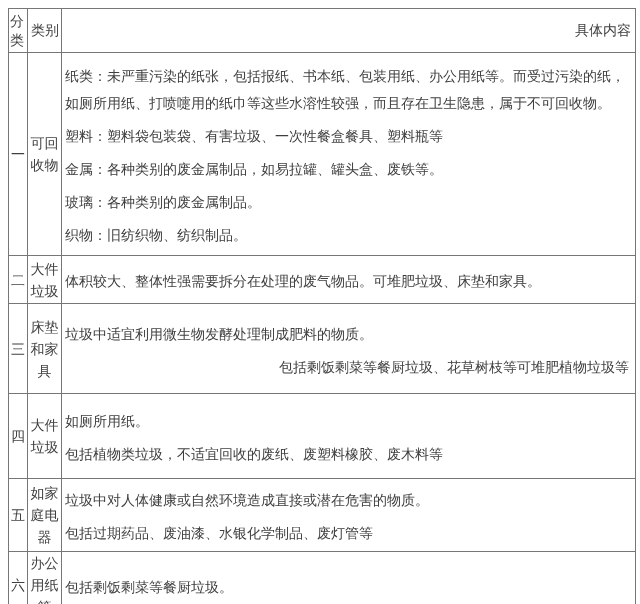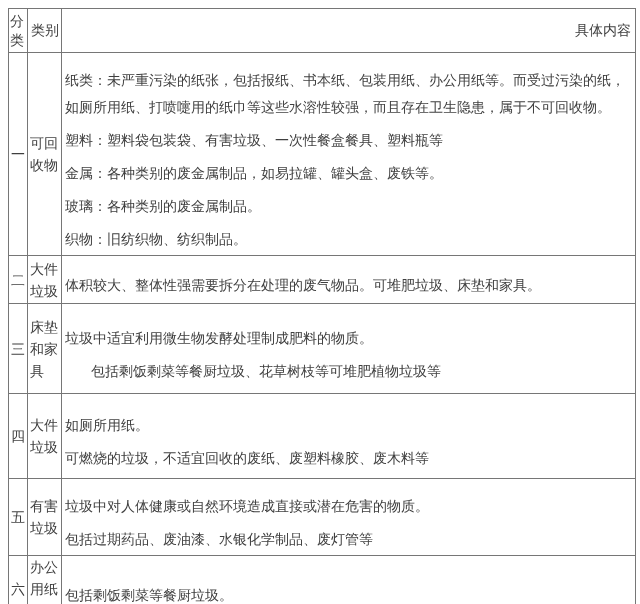--- a/index.html
+++ b/index.html
@@ -29,26 +29,26 @@
     word-break: break-all;
     overflow-wrap: anywhere;
   }
   
   tr.hdr { height: 44px; }
   th.h-num { width: 19px; text-align: left; line-height: 19px; padding: 0 1px; }
   th.h-cat { width: 34px; text-align: right; line-height: 19px; padding: 12px 2px; }
   th.h-content { text-align: right; padding: 0 4px 0 3px; line-height: 19px; margin-left: 28px; }
   
   td.num { text-align: center; line-height: 20px; padding: 0 1px; }
-  td.cat { line-height: 22px; padding: 0 2px; }
+  td.cat { text-align: center; line-height: 22px; padding: 0 2px; }
   td.content { text-align: left; padding: 2px 6px 2px 3px; }
   td.content p { margin: 6px 0; line-height: 27px; }
-  td.content p:first-child { margin-top: 12px; }
+  td.content p:first-child { margin-top: 4px; }
   td.content p:last-child { margin-bottom: 0; }
-  td.content p.indent { text-indent: 26px; }
+  td.content p.indent { text-indent: 26px; text-align: right; }
   
   tr.r1 { height: 203px; }
   tr.r2 { height: 48px; }
   tr.r3 { height: 90px; }
   tr.r4 { height: 85px; }
   tr.r5 { height: 73px; }
   tr.r6 { height: 50px; }
 </style>
 </head>
 <body>
@@ -92,26 +92,26 @@
         <td class="content">
           <p>垃圾中适宜利用微生物发酵处理制成肥料的物质。</p>
           <p class="indent">包括剩饭剩菜等餐厨垃圾、花草树枝等可堆肥植物垃圾等</p>
         </td>
       </tr>
       <tr class="r4">
         <td class="num">四</td>
         <td class="cat">大件垃圾</td>
         <td class="content">
           <p>如厕所用纸。</p>
-          <p>可燃烧的垃圾，不适宜回收的废纸、废塑料橡胶、废木料等</p>
+          <p>包括植物类垃圾，不适宜回收的废纸、废塑料橡胶、废木料等</p>
         </td>
       </tr>
       <tr class="r5">
         <td class="num">五</td>
-        <td class="cat">有害垃圾</td>
+        <td class="cat">如家庭电器</td>
         <td class="content">
           <p>垃圾中对人体健康或自然环境造成直接或潜在危害的物质。</p>
           <p>包括过期药品、废油漆、水银化学制品、废灯管等</p>
         </td>
       </tr>
       <tr class="r6">
         <td class="num">六</td>
         <td class="cat">办公用纸等</td>
         <td class="content">
           <p>包括剩饭剩菜等餐厨垃圾。</p>

